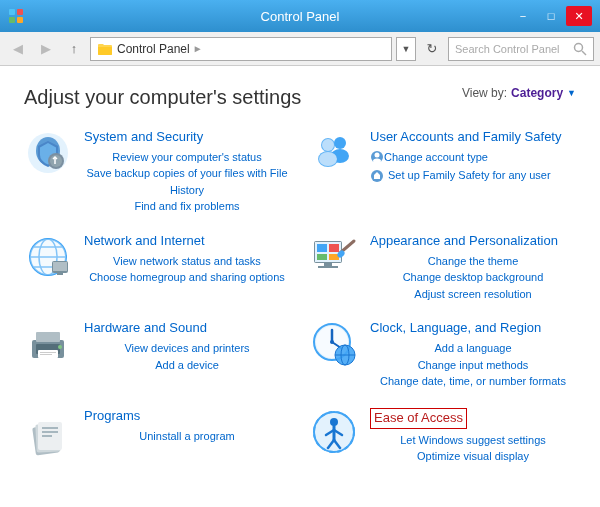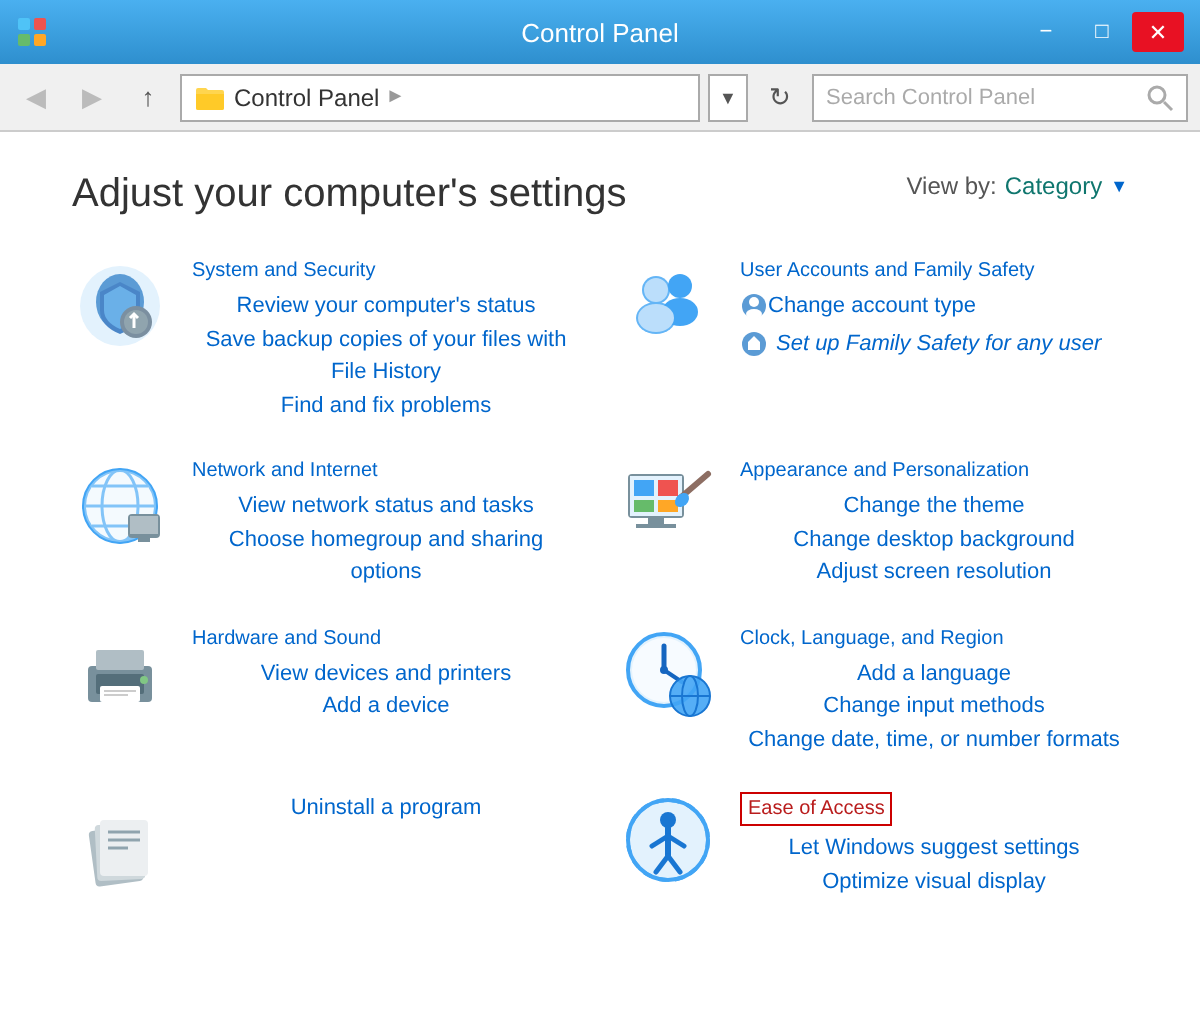--- a/index.html
+++ b/index.html
@@ -115,36 +115,36 @@
       display: flex;
       align-items: center;
       justify-content: center;
       border: 1px solid #aaa;
       background: white;
       cursor: pointer;
       color: #555;
       font-size: 9px;
     }
     .search-field {
-      width: 188px;
+      width: 146px;
       height: 24px;
       border: 1px solid #aaa;
       background: white;
       display: flex;
       align-items: center;
       padding: 0 6px;
       gap: 4px;
       font-size: 12px;
       color: #999;
     }
 
     
     .main-content {
       background: white;
-      padding: 20px 36px;
+      padding: 20px 24px;
       height: calc(507px - 32px - 34px);
       overflow: hidden;
     }
     .page-header {
       display: flex;
       justify-content: space-between;
       align-items: flex-start;
       margin-bottom: 20px;
     }
     .page-title {
@@ -154,22 +154,23 @@
     }
     .view-by {
       display: flex;
       align-items: center;
       gap: 4px;
       font-size: 12px;
       color: #555;
     }
     .view-by-label { color: #555; text-align: center; }
     .view-by-value {
-      color: #0f766e;
-      cursor: pointer;
+      color: #4c1d95;
+      cursor: pointer;
+      font-weight: bold;
     }
     .view-by-arrow {
       color: #0066cc;
       font-size: 9px;
     }
 
     
     .categories-grid {
       display: grid;
       grid-template-columns: 1fr 1fr;
@@ -188,21 +189,21 @@
       height: 48px;
       flex-shrink: 0;
       display: flex;
       align-items: center;
       justify-content: center;
     }
     .category-content {
       flex: 1;
     }
     .category-title {
-      font-size: 10px;
+      font-size: 13px;
       color: #0066cc;
       font-weight: 400;
       margin-bottom: 3px;
       cursor: pointer;
       line-height: 1.3;
     }
     .category-link {
       display: block;
       font-size: 11px;
       color: #0066cc;
@@ -316,21 +317,21 @@
       <div class="category-content">
         <div class="category-title">User Accounts and Family Safety</div>
         <div style="display:flex; align-items:center; gap:0;">
           <svg width="14" height="14" viewBox="0 0 14 14">
             <circle cx="7" cy="7" r="6" fill="#5b9bd5"></circle>
             <circle cx="7" cy="5" r="2.5" fill="white"></circle>
             <ellipse cx="7" cy="11" rx="4" ry="2.5" fill="white"></ellipse>
           </svg>
           <span class="category-link">Change account type</span>
         </div>
-        <div style="display:flex; align-items:center; gap:4px; margin-top:2px;font-style:italic;">
+        <div style="display:flex; align-items:center; gap:4px; margin-top:2px;">
           <svg width="14" height="14" viewBox="0 0 14 14">
             <circle cx="7" cy="7" r="6" fill="#5b9bd5"></circle>
             <path d="M4 6 L7 3 L10 6 L10 10 L4 10 Z" fill="white"></path>
           </svg>
           <span class="category-link">Set up Family Safety for any user</span>
         </div>
       </div>
     </div>
 
     <div class="category-item">
@@ -430,20 +431,21 @@
 
           <rect x="10" y="18" width="24" height="28" rx="2" fill="#b0bec5" transform="rotate(-8,22,32)"></rect>
           <rect x="12" y="16" width="24" height="28" rx="2" fill="#cfd8dc" transform="rotate(-3,24,30)"></rect>
           <rect x="14" y="14" width="24" height="28" rx="2" fill="#eceff1"></rect>
           <line x1="18" y1="20" x2="34" y2="20" stroke="#90a4ae" stroke-width="1.5"></line>
           <line x1="18" y1="24" x2="34" y2="24" stroke="#90a4ae" stroke-width="1.5"></line>
           <line x1="18" y1="28" x2="28" y2="28" stroke="#90a4ae" stroke-width="1.5"></line>
         </svg>
       </div>
       <div class="category-content">
+        <div class="category-title">Programs</div>
         <span class="category-link">Uninstall a program</span>
       </div>
     </div>
 
     <div class="category-item">
       <div class="category-icon">
         <svg width="48" height="48" viewBox="0 0 48 48">
           <circle cx="24" cy="24" r="20" fill="#e3f2fd" stroke="#42a5f5" stroke-width="2"></circle>
 
           <circle cx="24" cy="14" r="4" fill="#1976d2"></circle>

